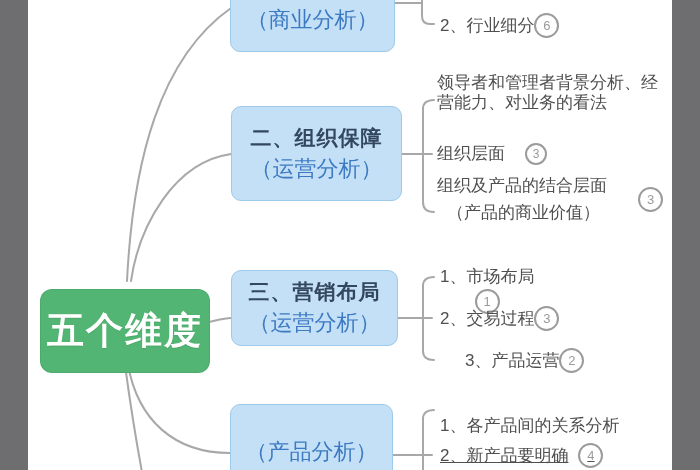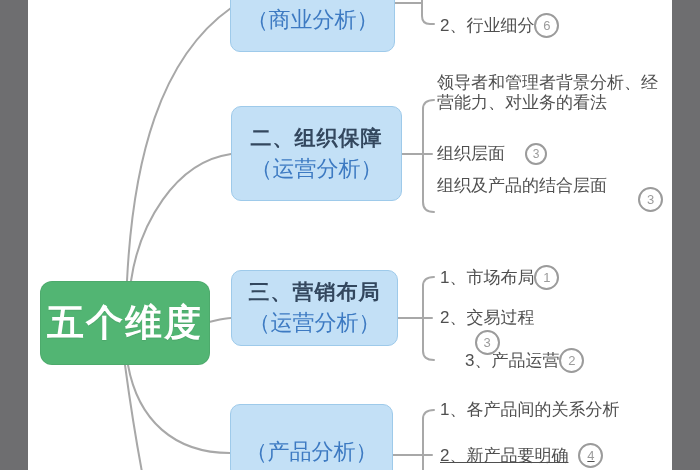--- a/index.html
+++ b/index.html
@@ -12,21 +12,21 @@
     position:absolute;top:0;width:28px;height:470px;
     background:var(--bar,#6e6e70);z-index:5;
   }
   .side-bar.left{left:0;}
   .side-bar.right{left:672px;}
   svg.connectors{position:absolute;left:0;top:0;z-index:1;}
   svg.connectors path{
     fill:none;stroke:var(--line,#a8a8a8);stroke-width:2;stroke-linecap:round;
   }
   .root-node{
-    position:absolute;left:40px;top:281px;width:170px;height:84px;
+    position:absolute;left:40px;top:289px;width:170px;height:84px;
     background:var(--root-fill,#52b573);
     border:1px solid rgba(0,0,0,0.06);
     border-radius:12px;box-sizing:border-box;
     display:flex;align-items:center;justify-content:center;z-index:2;
   }
   .root-label{
     color:var(--root-text,#ffffff);font-size:37px;font-weight:bold;
     letter-spacing:2px;text-shadow:0 1px 1px rgba(0,0,0,0.08);
   }
   .box{
@@ -101,44 +101,45 @@
 </div>
 <div class="item block" style="left:437px;top:73px;width:230px;">
   <span>领导者和管理者背景分析、经营能力、对业务的看法</span>
 </div>
 <div class="item" style="left:437px;top:142px;gap:20px;">
   <span>组织层面</span>
   <span class="badge small">3</span>
 </div>
 <div class="item block" style="left:437px;top:172px;width:250px;line-height:27px;">
   <div>组织及产品的结合层面</div>
+  <div class="indent">（产品的商业价值）</div>
   <span class="badge abs" style="left:201px;top:15px;">3</span>
 </div>
 
 <div class="box" style="left:231px;top:270px;width:167px;height:76px;">
   <div class="box-title">三、营销布局</div>
   <div class="box-sub">（运营分析）</div>
 </div>
-<div class="item" style="left:440px;top:265px;">
+<div class="item" style="left:440px;top:265px;flex-direction:column;">
   <span>1、市场布局</span>
   <span class="badge">1</span>
 </div>
-<div class="item" style="left:440px;top:306px;flex-direction:column;">
+<div class="item" style="left:440px;top:306px;">
   <span>2、交易过程</span>
   <span class="badge">3</span>
 </div>
 <div class="item" style="left:440px;top:348px;margin-left:25px;">
   <span>3、产品运营</span>
   <span class="badge">2</span>
 </div>
 
 <div class="box" style="left:230px;top:404px;width:163px;height:96px;">
   <div class="box-sub">（产品分析）</div>
 </div>
-<div class="item" style="left:440px;top:398px;">
+<div class="item" style="left:440px;top:414px;">
   <span>1、各产品间的关系分析</span>
 </div>
 <div class="item" style="left:440px;top:443px;gap:10px;text-decoration:underline;">
   <span>2、新产品要明确</span>
   <span class="badge">4</span>
 </div>
 
 <div class="side-bar left"></div>
 <div class="side-bar right"></div>
 

